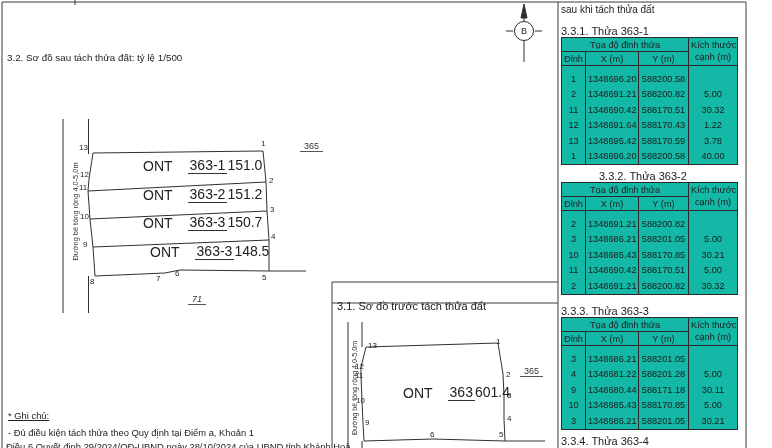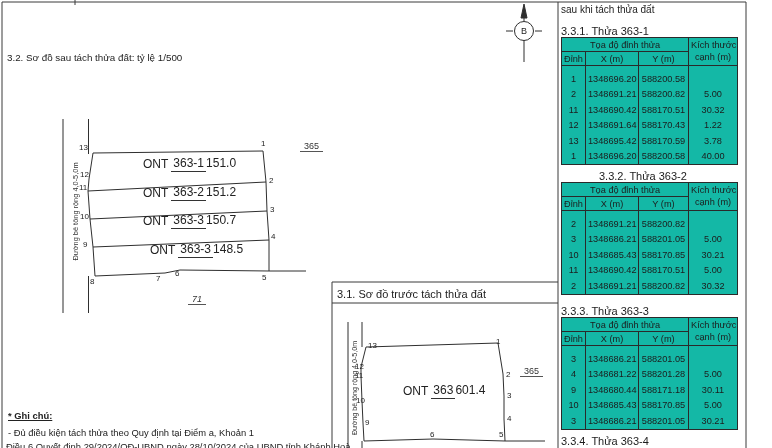--- a/index.html
+++ b/index.html
@@ -6,21 +6,21 @@
   .page{position:relative;width:772px;height:448px;background:#ffffff;overflow:hidden;
         font-family:"Liberation Sans",sans-serif;color:#1c1c1c;}
   .abs{position:absolute;}
   .sec-title{font-size:9.8px;white-space:nowrap;}
   .sub-title{font-size:11px;white-space:nowrap;}
   .vlabel{position:absolute;font-size:8px;line-height:1;color:#222;}
   .parcel{position:absolute;font-size:9px;border-bottom:1px solid #555;padding:0 4px;color:#333;}
   .parcel.it{font-style:italic;text-align:right;}
   .road-label{position:absolute;font-size:7.4px;white-space:nowrap;text-align:center;
               transform:rotate(-90deg);color:#333;}
-  .ont{position:absolute;display:flex;align-items:center;gap:3px;font-size:12px;color:#222;}
+  .ont{position:absolute;display:flex;align-items:center;gap:15px;font-size:14px;color:#222;}
   .frac{display:inline-flex;flex-direction:row;text-align:center;line-height:1.15;}
   .frac .num{border-bottom:1px solid #333;padding:0 2px;}
   .compass-letter{position:absolute;font-size:9px;color:#222;}
   table.coord{position:absolute;border-collapse:collapse;table-layout:fixed;font-size:9.2px;
               background:#14b8a6;border:1.2px solid #2a2a2a;}
   .coord th,.coord td{border-left:1px solid #2a2a2a;border-right:1px solid #2a2a2a;
               padding:0 2px;text-align:center;font-weight:normal;overflow:hidden;white-space:nowrap;}
   .coord thead th{border-bottom:1px solid #2a2a2a;height:13px;font-size:9.2px;}
   .coord thead th.kt{line-height:1.2;}
   .coord tbody td{height:15.5px;}
@@ -74,21 +74,21 @@
       <circle cx="524" cy="31" r="9.5"></circle>
       <path d="M506,31 H513"></path>
       <path d="M535,31 H542"></path>
       <path d="M524,40.5 V62"></path>
     </g>
   </svg>
 
   <span class="compass-letter" style="left:521px;top:26px;">B</span>
 
   <div class="abs sec-title" style="left:7px;top:8px;margin-top:44px;">3.2. Sơ đồ sau tách thửa đất:  tỷ lệ 1/500</div>
-  <div class="abs sub-title" style="left:337px;top:288px;">3.1. Sơ đồ trước tách thửa đất</div>
+  <div class="abs sub-title" style="left:337px;top:300px;">3.1. Sơ đồ trước tách thửa đất</div>
   <div class="abs sub-title" style="left:561px;top:4px;font-size:10px;">sau khi tách thửa đất</div>
 
   <div class="road-label" style="left:15px;top:207px;width:120px;">Đường bê tông rộng 4,0-5,0m</div>
 
   <span class="vlabel" style="left:79px;top:144px;">13</span>
   <span class="vlabel" style="left:261px;top:140px;">1</span>
   <span class="vlabel" style="left:80px;top:171px;">12</span>
   <span class="vlabel" style="left:269px;top:177px;">2</span>
   <span class="vlabel" style="left:79px;top:184px;">11</span>
   <span class="vlabel" style="left:270px;top:206px;">3</span>
@@ -319,17 +319,17 @@
           <td>3</td>
           <td>1348686.21</td>
           <td>588201.05</td>
           <td>30.21</td>
         </tr>
       </tbody>
   </table>
 
   <div class="abs sub-title" style="left:561px;top:435px;">3.3.4. Thửa 363-4</div>
 
-  <div class="abs notes notes-head" style="left:8px;top:410px;font-weight:bold;">* Ghi chú:</div>
+  <div class="abs notes notes-head" style="left:8px;top:410px;">* Ghi chú:</div>
   <div class="abs notes" style="left:8px;top:427px;">- Đủ điều kiện tách thửa theo Quy định tại Điểm a, Khoản 1</div>
   <div class="abs notes" style="left:6px;top:441px;">Điều 6 Quyết định 29/2024/QĐ-UBND ngày 28/10/2024 của UBND tỉnh Khánh Hoà</div>
 
 </div>
 
 </body></html>

